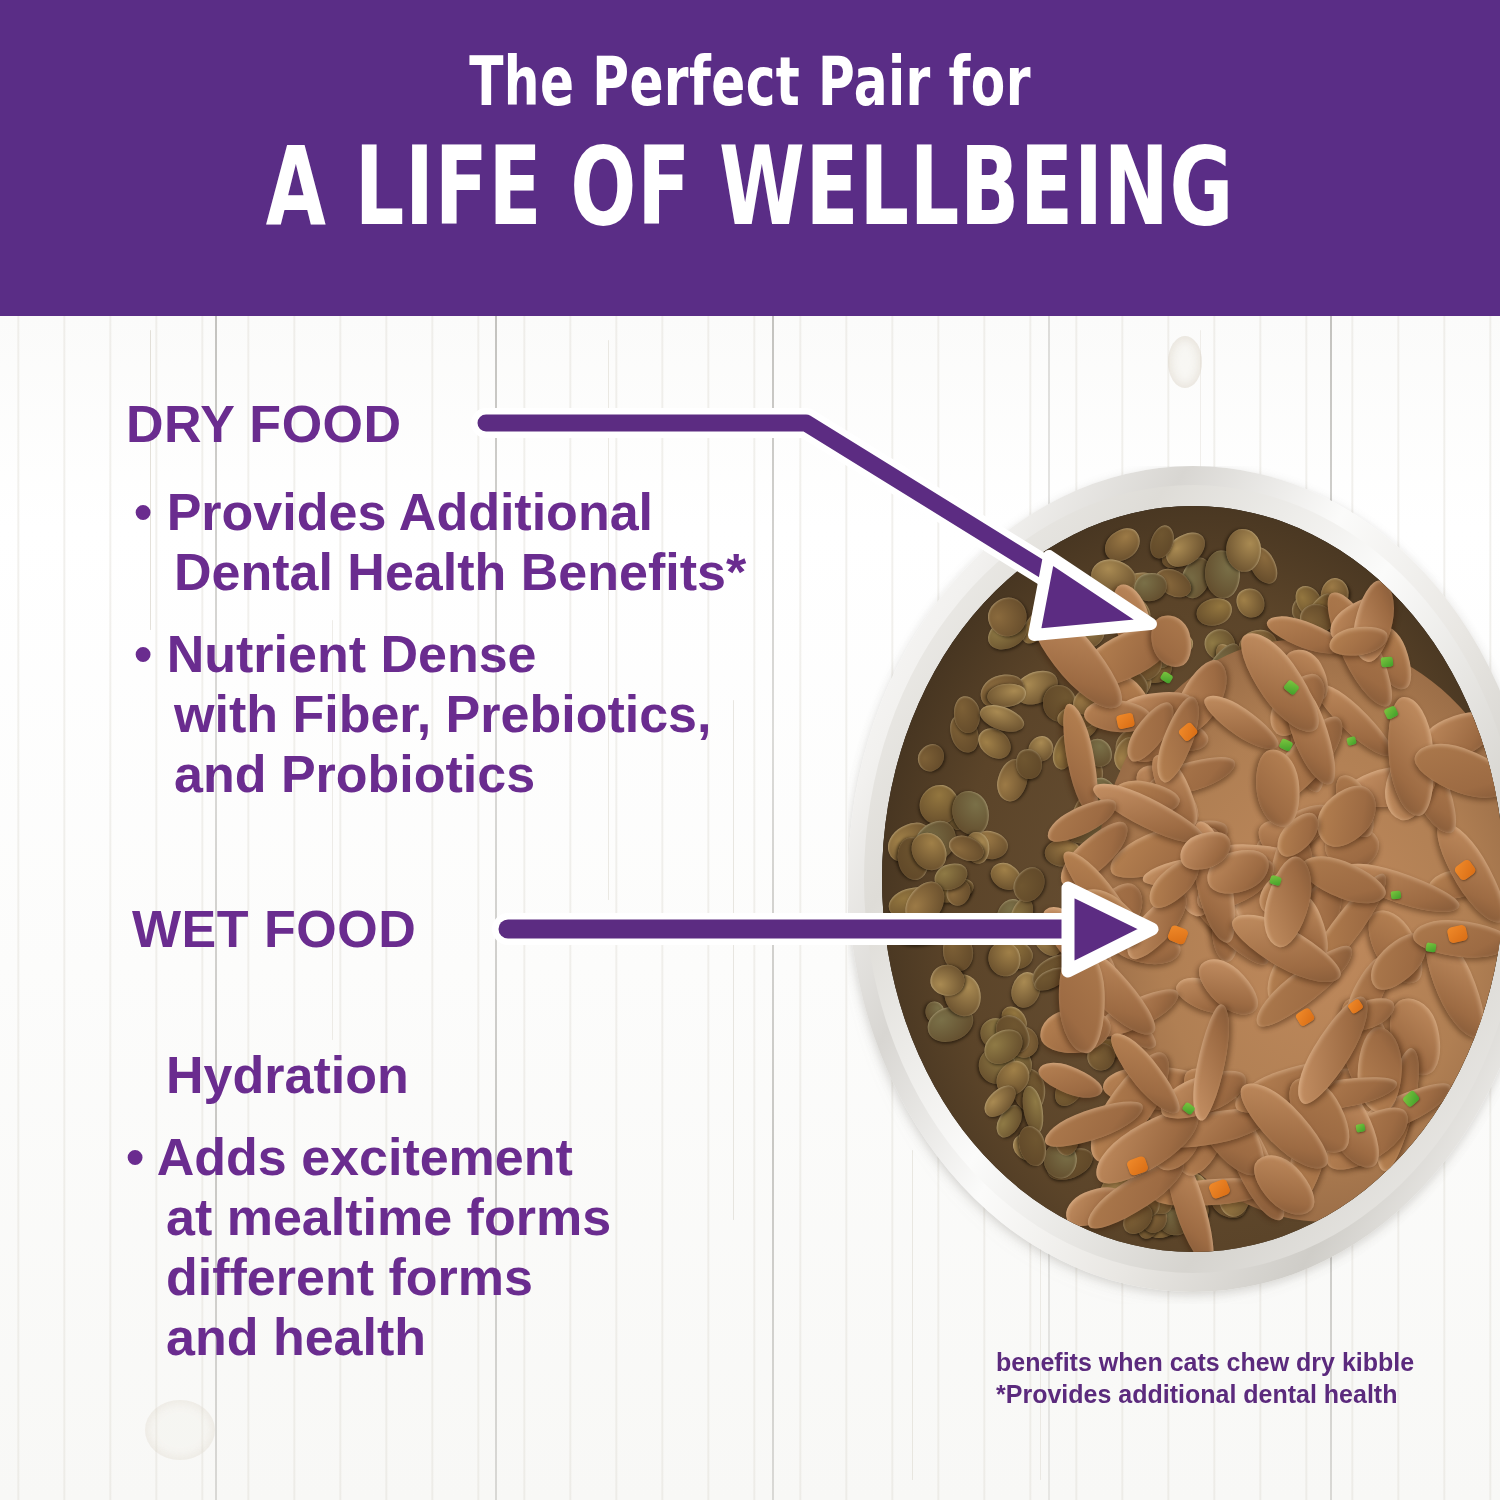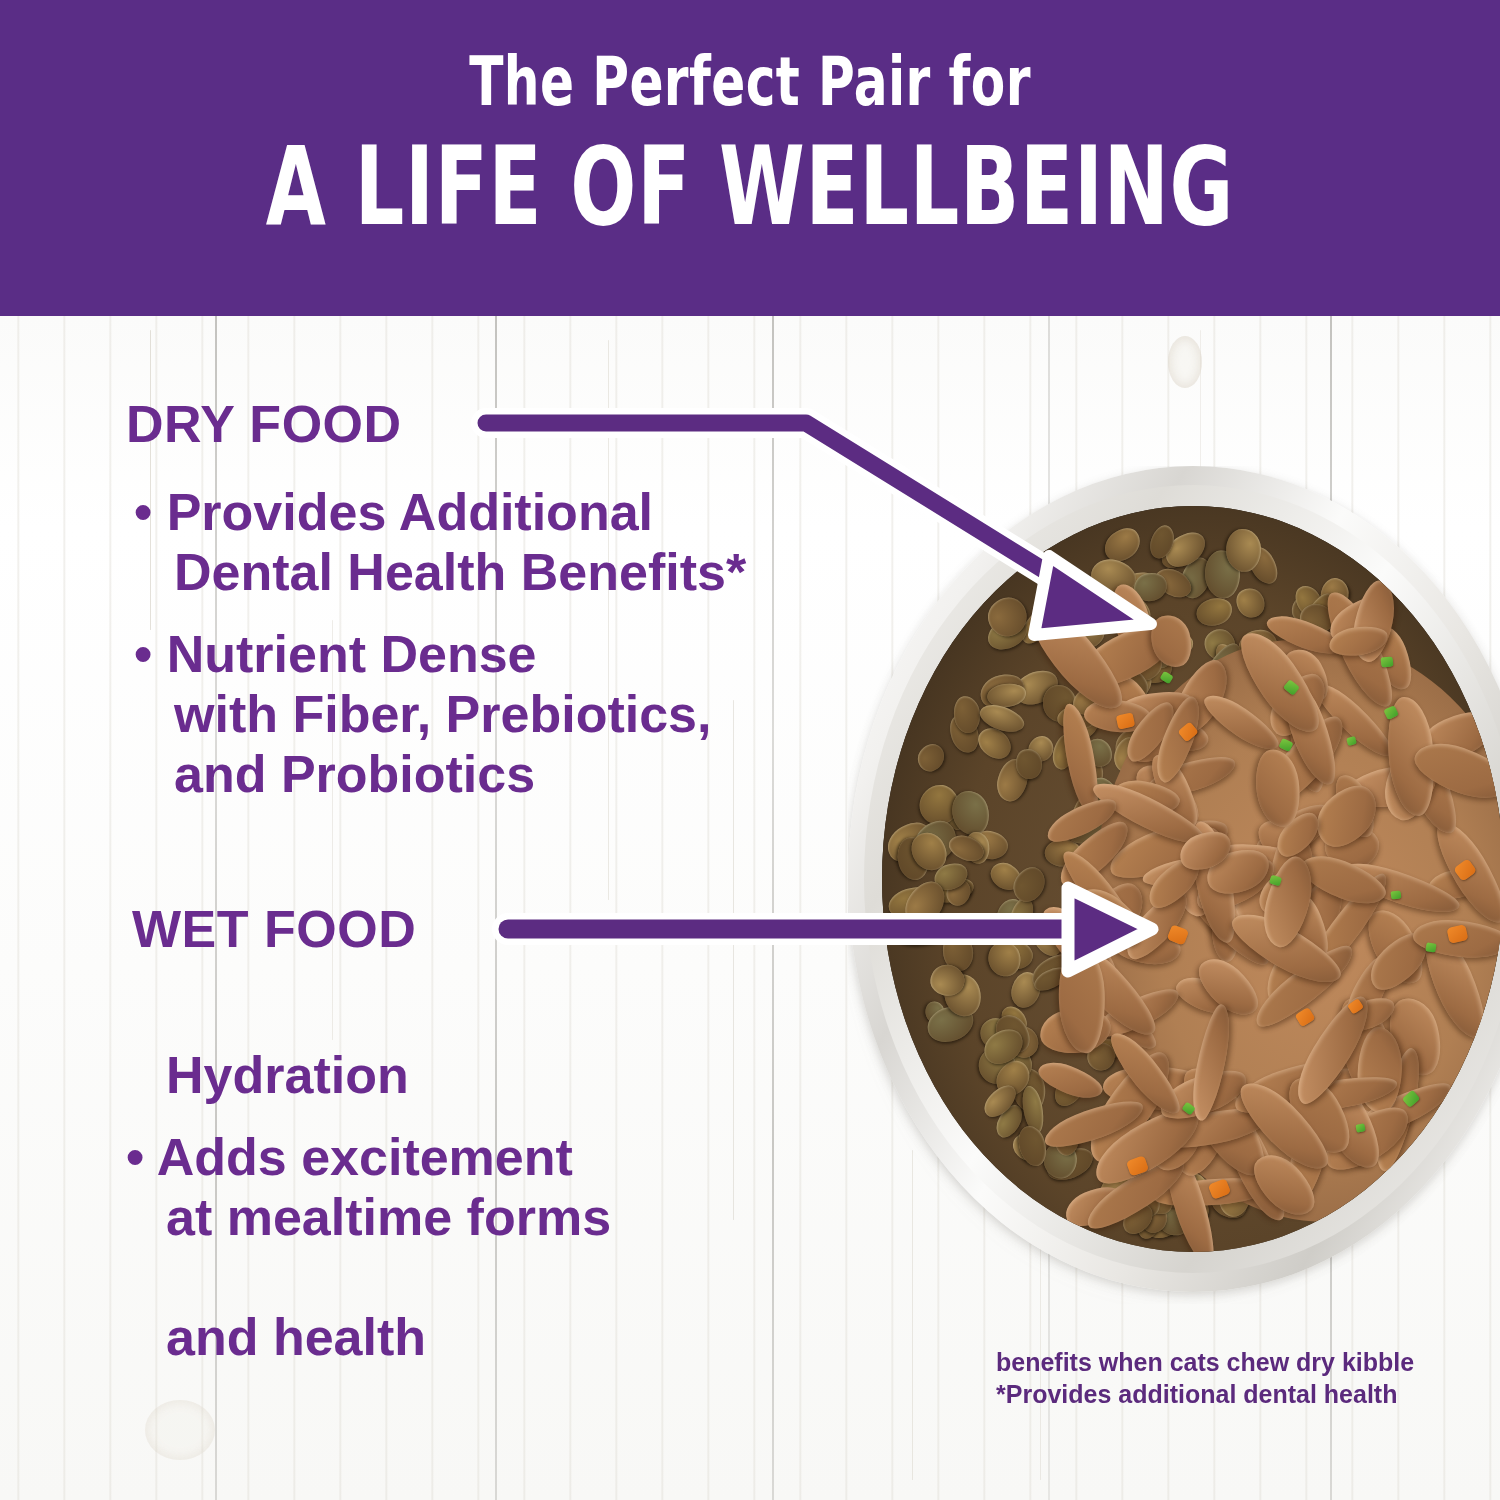--- a/index.html
+++ b/index.html
@@ -653,21 +653,21 @@
   <div class="sec-title" style="left:132px;top:903px;">WET FOOD</div>
 
   <div class="bullets" style="left:126px;top:985px;">
     <span class="b">
       <br>
       <span>Hydration</span>
     </span>
     <span class="b" style="margin-top:22px;display:block;">
       <span>• Adds excitement</span><br>
       <span>at mealtime forms</span><br>
-      <br>
+      <span>different forms</span><br>
       <span>and health</span>
     </span>
   </div>
 
   <div class="footnote">
     <div>benefits when cats chew dry kibble</div>
     <div>*Provides additional dental health</div>
   </div>
 
 </div>

